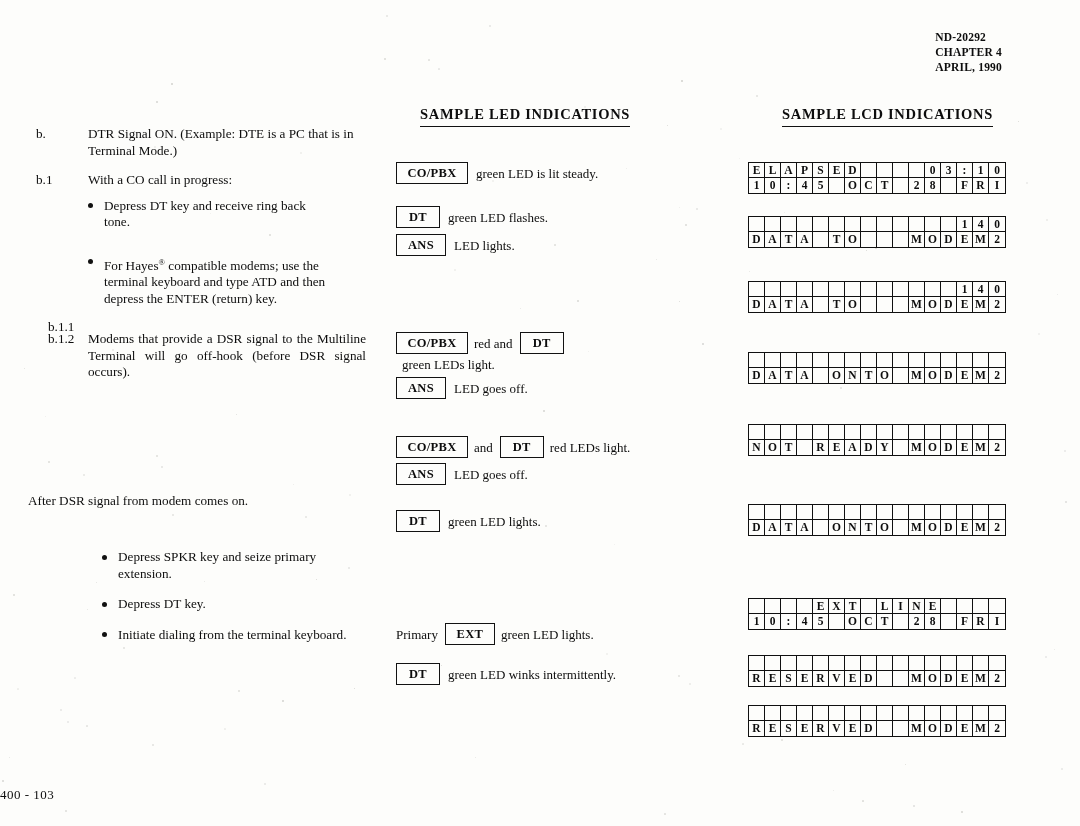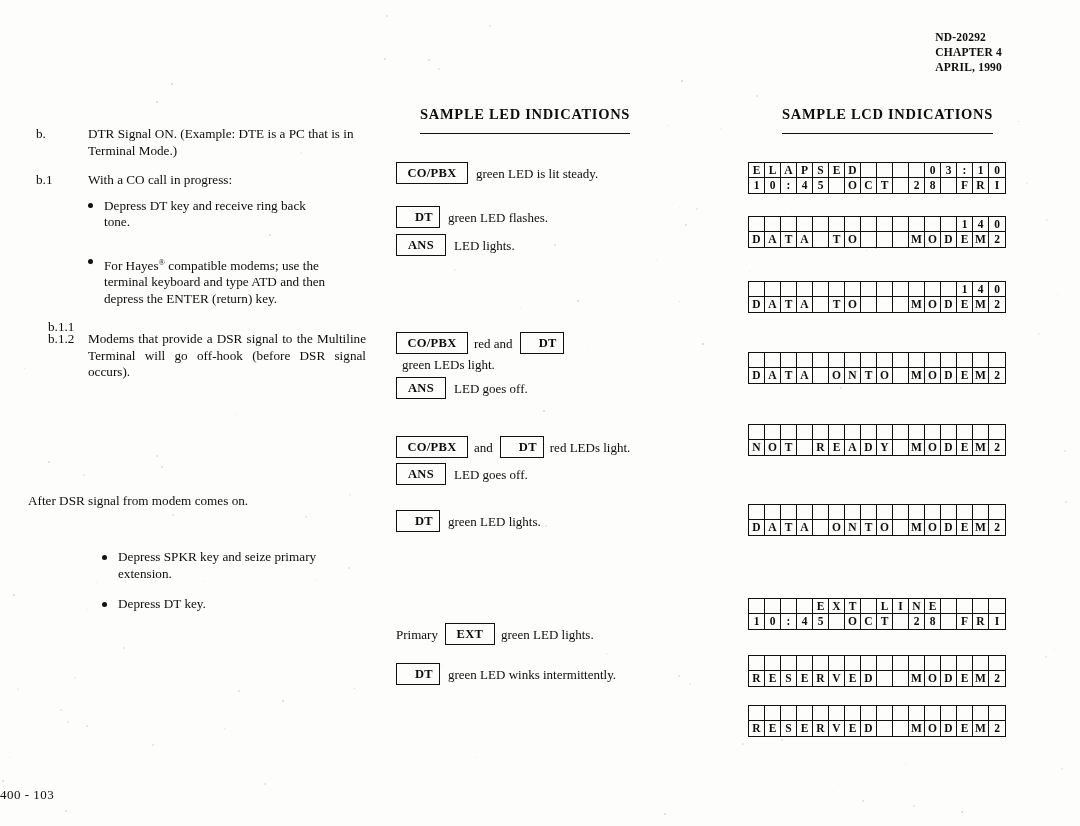--- a/index.html
+++ b/index.html
@@ -41,21 +41,21 @@
   }
   #doc-header .h-line { white-space: pre; }
 
   
   .col-heading {
     position: absolute;
     font-weight: bold;
     font-size: 14.5px;
     letter-spacing: .7px;
     border-bottom: 1.6px solid #111;
-    padding-bottom: 10px;
+    padding-bottom: 3px;
     white-space: nowrap;
   }
   #led-heading { top: 106px; left: 420px; }
   #lcd-heading { top: 106px; left: 782px; }
 
   
   #left-col {
     position: absolute;
     top: 126px;
     left: 36px;
@@ -116,21 +116,21 @@
     font-weight: bold;
     font-size: 12.5px;
     letter-spacing: .3px;
     padding: 3px 6px 3px 6px;
     margin: 0 6px 0 0;
     background: #fdfdfb;
     text-align: center;
     line-height: 14px;
   }
   .keycap.w-co  { min-width: 58px; }
-  .keycap.w-dt  { min-width: 30px; text-align: right; }
+  .keycap.w-dt  { min-width: 30px; }
   .keycap.w-ans { min-width: 36px; }
   .keycap.w-ext { min-width: 36px; }
   .led-txt { white-space: nowrap; }
   .led-txt.pad-l { margin-left: 2px; }
   .led-pre { margin-right: 7px; white-space: nowrap; }
   .led-sub { margin: 1px 0 4px 6px; white-space: nowrap; }
 
   
   #right-col { position: absolute; left: 748px; top: 0; }
   .lcd-panel {
@@ -338,20 +338,24 @@
     <div class="bullet-row" style="margin-left:66px; margin-bottom:14px;">
       <span class="dot"></span>
       <div class="btxt">Depress SPKR key and seize primary extension.</div>
     </div>
 
     <div class="bullet-row" style="margin-left:66px; margin-bottom:14px;">
       <span class="dot"></span>
       <div class="btxt">Depress DT key.</div>
     </div>
 
+    <div class="bullet-row" style="margin-left:66px;">
+      <span class="dot"></span>
+      <div class="btxt">Initiate dialing from the terminal keyboard.</div>
+    </div>
   </div>
 
   <div id="mid-col">
 
     <div id="led-simple-blocks">
         <div class="led-block" style="top: 12px;">
           <div class="led-line">
             <span class="keycap w-co">CO/PBX</span>
             <span class="led-txt pad-l">green LED is lit steady.</span>
           </div>

